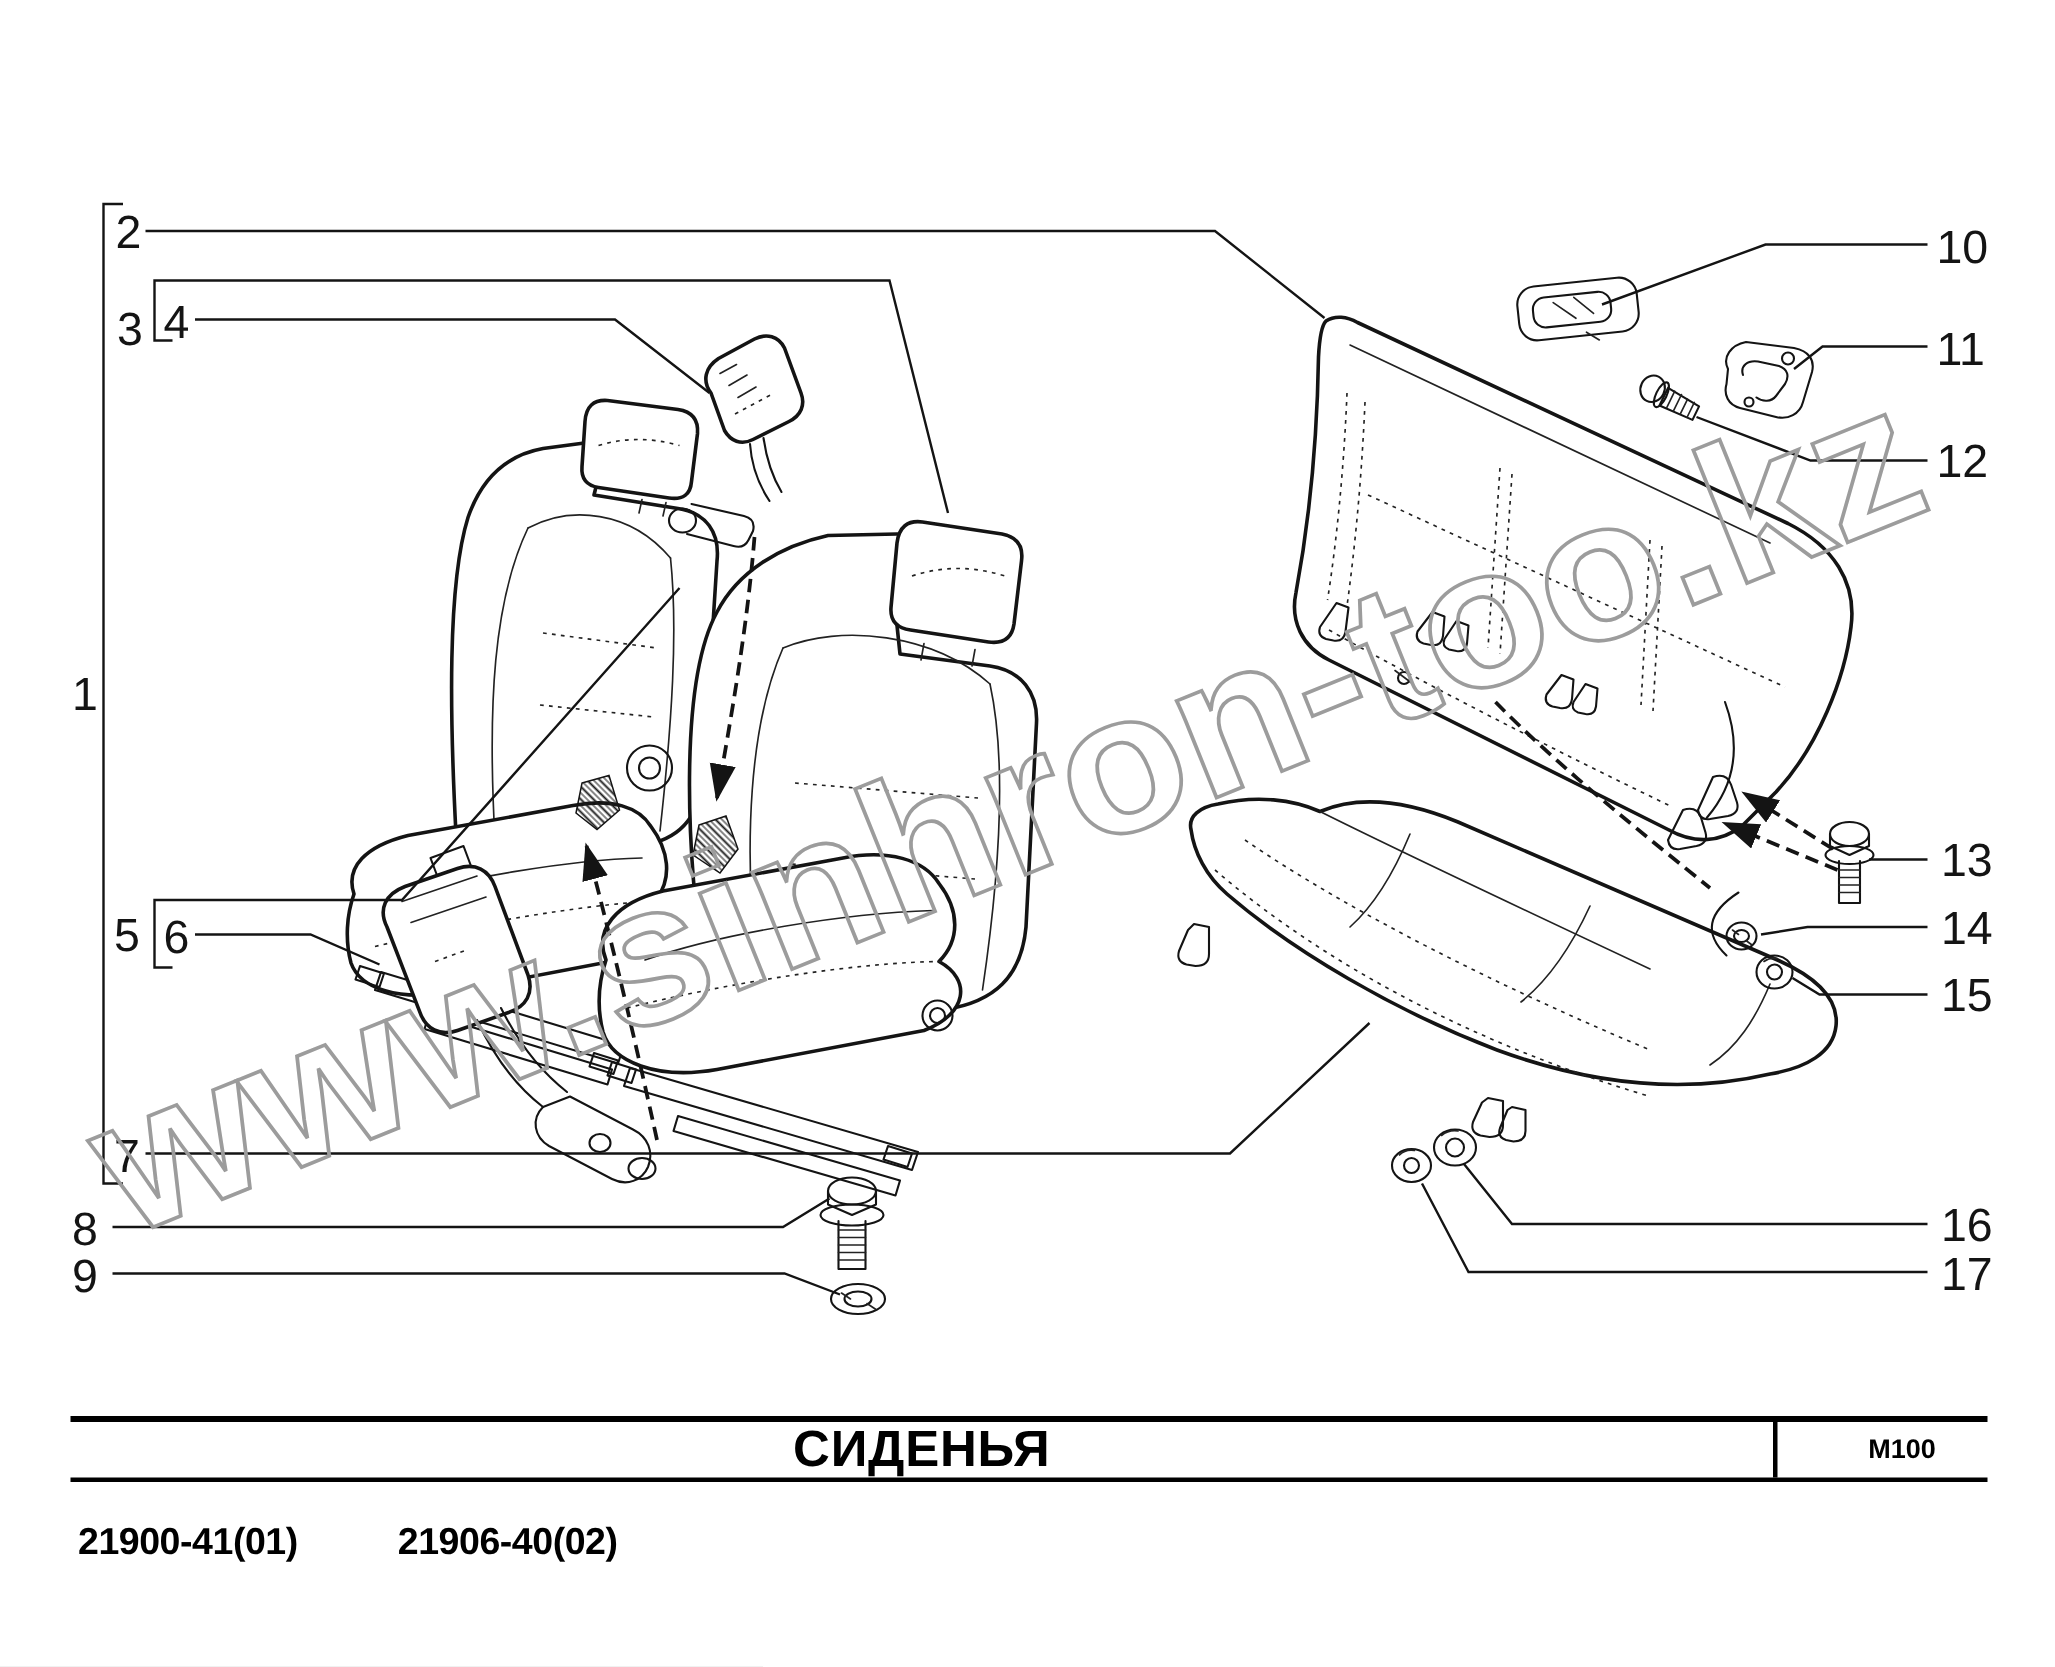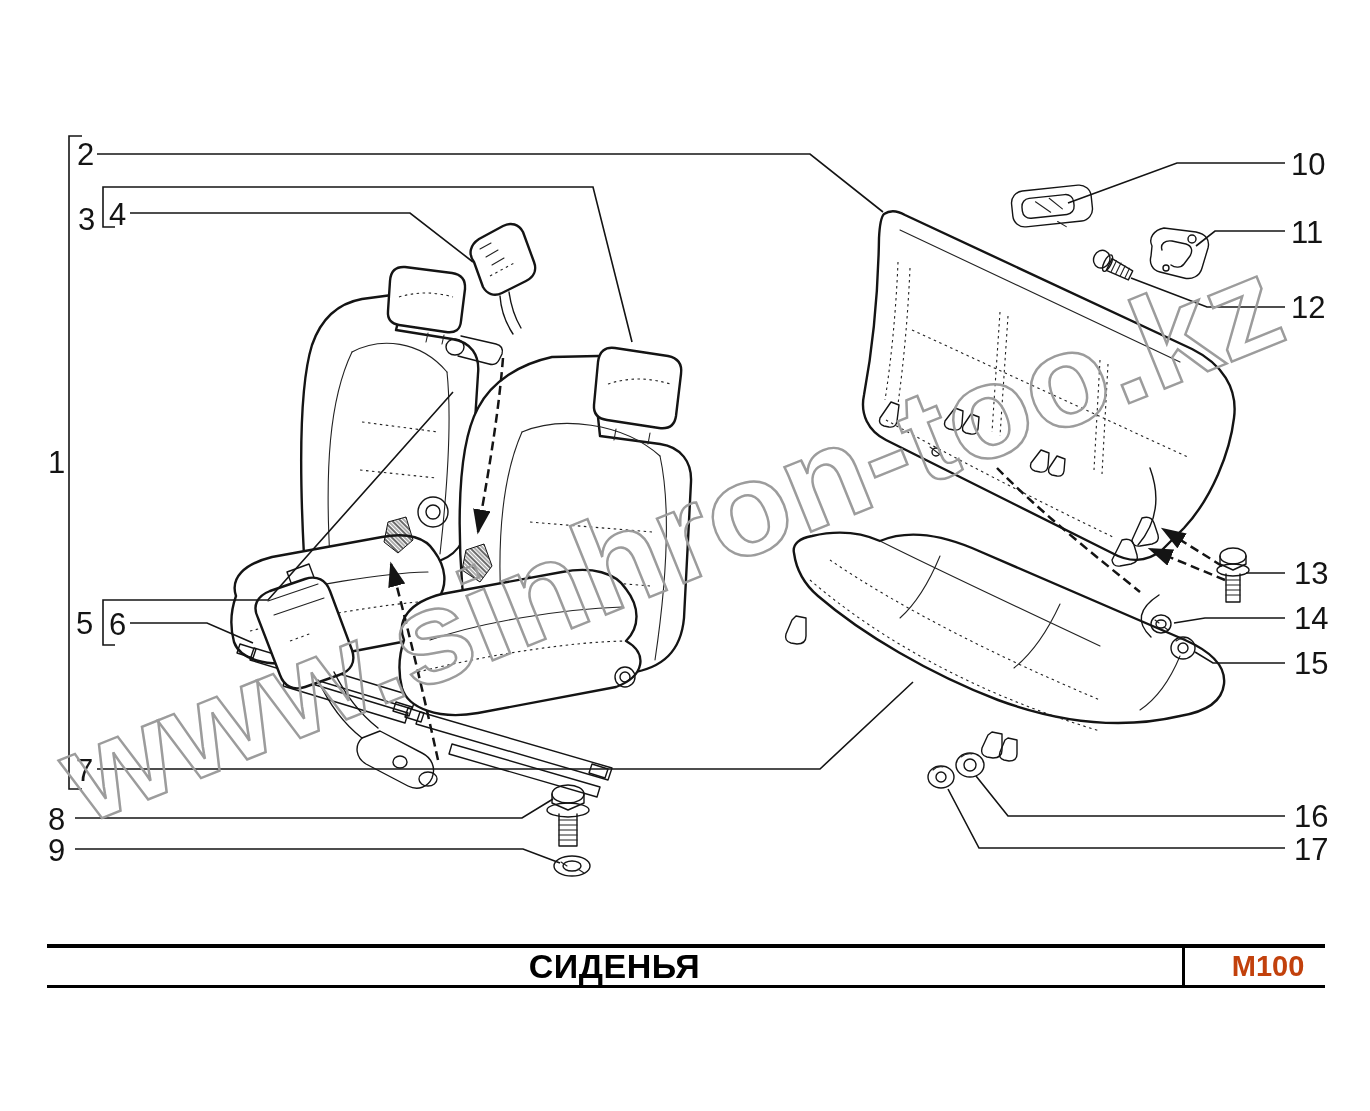--- a/index.html
+++ b/index.html
@@ -17,21 +17,21 @@
   .dash-arrow{stroke:#141414;stroke-width:2.5;fill:none;stroke-dasharray:9 5;}
   .wm{font:700 132px "Liberation Sans",sans-serif;fill:none;stroke:#9c9c9c;stroke-width:2.4;}
   .titlebar{
     position:absolute;left:47px;top:944px;width:1278px;height:44px;
     border-top:4px solid #000;border-bottom:3px solid #000;
     display:flex;box-sizing:border-box;
   }
   .title-cell{flex:1;display:flex;align-items:center;justify-content:center;
     font-weight:700;font-size:34px;letter-spacing:.5px;color:#000;}
   .code-cell{width:143px;border-left:3px solid #000;display:flex;align-items:center;
-    justify-content:center;font-weight:700;font-size:29px;color:#c2410c;box-sizing:border-box;padding-left:26px;}
+    justify-content:center;font-weight:700;font-size:18px;color:#000000;box-sizing:border-box;padding-left:26px;}
   .footer-models{position:absolute;left:52px;top:1014px;font-weight:700;font-size:25px;
     letter-spacing:-0.3px;color:#000;}
   .footer-models span{display:inline-block;}
   .model-right{margin-left:60px;}
 </style>
 </head>
 <body>
 
 <div class="page">
 
@@ -275,14 +275,18 @@
   </g>
 
   <text class="wm" transform="translate(85,825) rotate(-22)" textLength="1300" lengthAdjust="spacingAndGlyphs">www.sinhron-too.kz</text>
 </svg>
 
 <div class="titlebar">
   <div class="title-cell">СИДЕНЬЯ</div>
   <div class="code-cell">M100</div>
 </div>
 
-
+<div class="footer-models">
+  <span>21900-41(01)</span>
+  <span class="model-right">21906-40(02)</span>
 </div>
 
+</div>
+
 </body></html>

